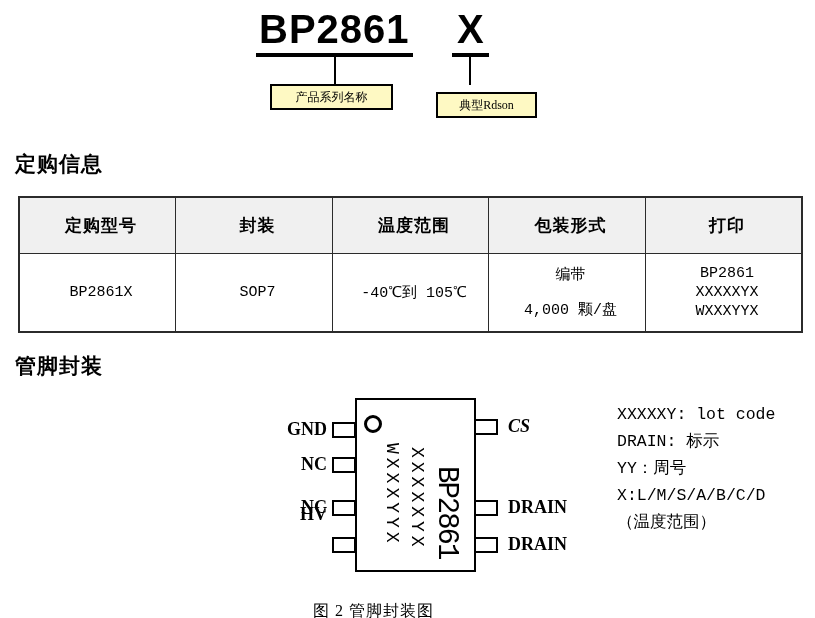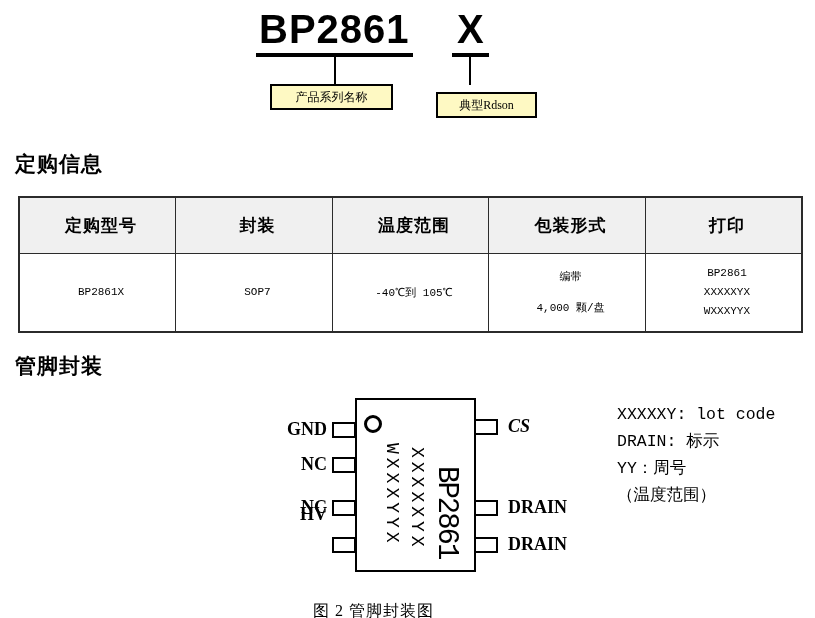--- a/index.html
+++ b/index.html
@@ -51,21 +51,21 @@
     border: 2px solid #2b2b2b;
   }
   .order-table th, .order-table td {
     border: 1.6px solid #2b2b2b; text-align: center; vertical-align: middle; padding-left: 7px;
   }
   .order-table th {
     background: #f0f0f0; height: 56px;
     font-size: 17px; font-weight: bold; letter-spacing: 1px;
   }
   .order-table td {
-    height: 79px; font-size: 11px;
+    height: 79px; font-size: 15px;
     font-family: "Liberation Mono", "DejaVu Sans Mono", monospace;
   }
   .cell-line { display: block; line-height: 19px; }
   .pack-line1 { display: block; margin-bottom: 16px; }
   .pack-line2 { display: block; }
   
   .chip-body {
     position: absolute; left: 355px; top: 398px; width: 121px; height: 174px;
     border: 2px solid #000; background: #fff;
   }
@@ -188,18 +188,19 @@
 
     <div class="vtext mark1">WXXXYYX</div>
     <div class="vtext mark2">XXXXXYX</div>
     <div class="vtext mark3">BP2861</div>
   </div>
 
   <div class="legend">
     <div>XXXXXY: lot code</div>
     <div>DRAIN: 标示</div>
     <div>YY：周号</div>
+    <div>X:L/M/S/A/B/C/D</div>
     <div>（温度范围）</div>
   </div>
 
   <div class="figure-caption">图 2 管脚封装图</div>
 
 </div>
 
 </body></html>

